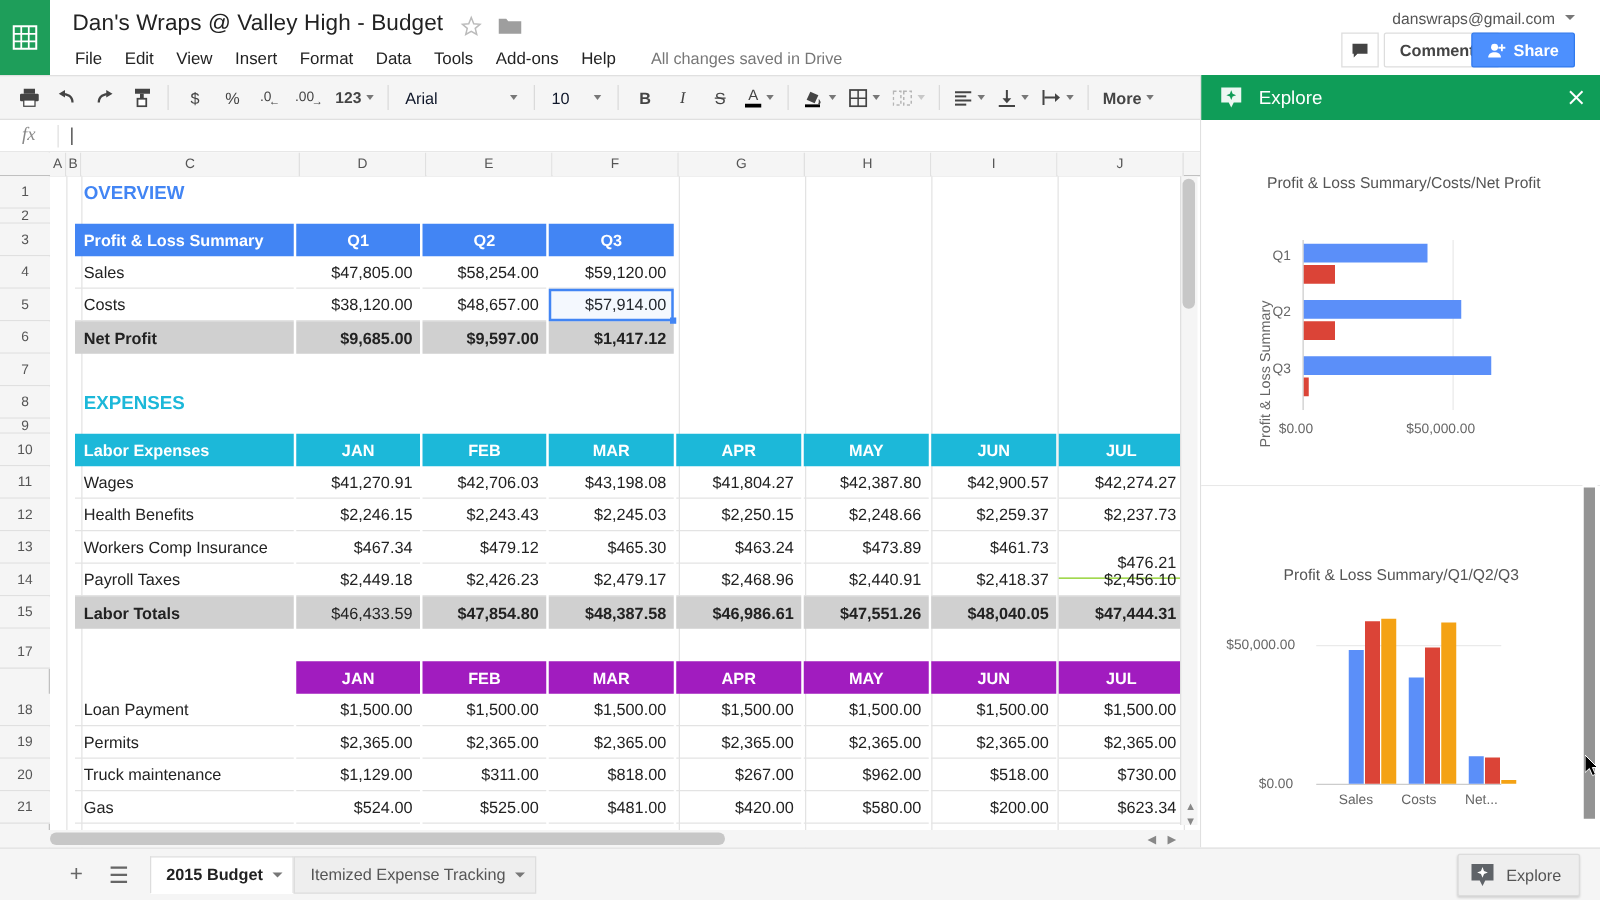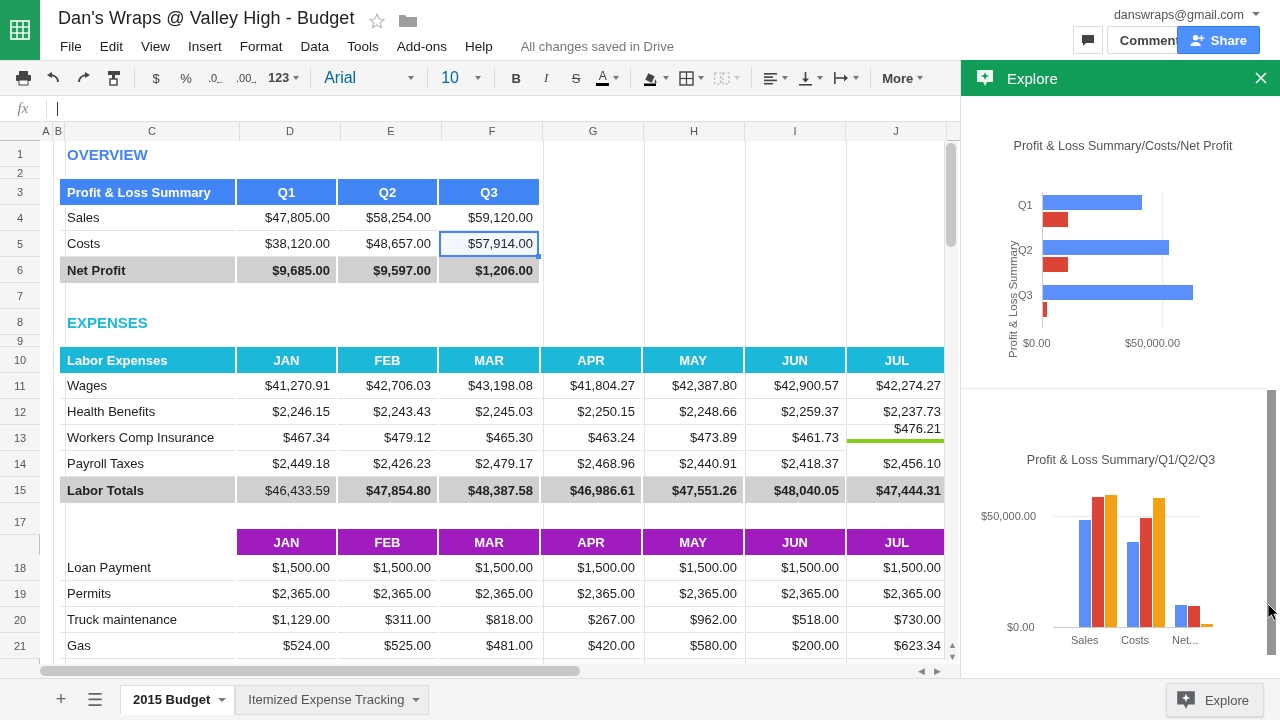--- a/index.html
+++ b/index.html
@@ -54,21 +54,21 @@
   }
   .tb-item { height:26px; min-width:26px; display:flex; align-items:center; justify-content:center;
      margin:0 2px; cursor:pointer; color:#444; font-size:13px; border-radius:2px; padding:0 3px;}
   .tb-sep { width:1px; height:20px; background:#dadada; margin:0 6px; }
   .tb-caret { width:0;height:0;border-left:3.5px solid transparent;border-right:3.5px solid transparent;
     border-top:4px solid #777; margin-left:4px;}
   .tb-box { height:24px; border:1px solid transparent; display:flex; align-items:center;
     justify-content:space-between; padding:0 6px; cursor:pointer; }
   .font-box { width:104px; }
   .size-box { width:54px; }
-  .tb-label { font-size:16px; color:#0369a1; }
+  .tb-label { font-size:13px; color:#0f172a; }
   
   .formulabar {
     position:absolute; left:0; top:96px; width:960px; height:26px;
     background:#fff; border-bottom:1px solid #e0e0e0; display:flex; align-items:center;
   }
   .fx { width:46px; text-align:center; font-family:"Liberation Serif",serif; font-style:italic;
      font-size:15px; color:#888; }
   .fx-divider { width:1px; height:18px; background:#e0e0e0;}
   .fx-caret { width:1px; height:14px; background:#333; margin-left:10px; }
   
@@ -388,21 +388,21 @@
     <div class="cell l" style="left:20px;top:90px;width:175px;height:26px;border-bottom:1px solid #e3e3e3">Costs</div>
     <div class="cell r" style="left:197px;top:90px;width:99px;height:26px;border-bottom:1px solid #e3e3e3">$38,120.00</div>
     <div class="cell r" style="left:298px;top:90px;width:99px;height:26px;border-bottom:1px solid #e3e3e3">$48,657.00</div>
     <div class="cell r" style="left:399px;top:90px;width:100px;height:26px;border-bottom:1px solid #e3e3e3">$57,914.00</div>
     <div class="sel-cell" style="left:399px;top:90px;width:100px;height:26px"></div>
     <div class="sel-handle" style="left:496px;top:113px"></div>
 
     <div class="cell l" style="left:20px;top:116px;width:175px;height:26px;background:#d0d0d0;font-weight:bold">Net Profit</div>
     <div class="cell r" style="left:197px;top:116px;width:99px;height:26px;background:#d0d0d0;font-weight:bold">$9,685.00</div>
     <div class="cell r" style="left:298px;top:116px;width:99px;height:26px;background:#d0d0d0;font-weight:bold">$9,597.00</div>
-    <div class="cell r" style="left:399px;top:116px;width:100px;height:26px;background:#d0d0d0;font-weight:bold">$1,206.00</div>
+    <div class="cell r" style="left:399px;top:116px;width:100px;height:26px;background:#d0d0d0;font-weight:bold">$1,417.12</div>
 
     <div class="cell l" style="left:20px;top:168px;width:200px;height:26px;color:#1cb8d9;font-weight:bold;font-size:15px">EXPENSES</div>
 
     <div class="cell l" style="left:20px;top:206px;width:175px;height:26px;background:#1cb8d9;color:#fff;font-weight:bold">Labor Expenses</div>
     <div class="cell c" style="left:197px;top:206px;width:99px;height:26px;background:#1cb8d9;color:#fff;font-weight:bold">JAN</div>
     <div class="cell c" style="left:298px;top:206px;width:99px;height:26px;background:#1cb8d9;color:#fff;font-weight:bold">FEB</div>
     <div class="cell c" style="left:399px;top:206px;width:100px;height:26px;background:#1cb8d9;color:#fff;font-weight:bold">MAR</div>
     <div class="cell c" style="left:501px;top:206px;width:100px;height:26px;background:#1cb8d9;color:#fff;font-weight:bold">APR</div>
     <div class="cell c" style="left:603px;top:206px;width:100px;height:26px;background:#1cb8d9;color:#fff;font-weight:bold">MAY</div>
     <div class="cell c" style="left:705px;top:206px;width:100px;height:26px;background:#1cb8d9;color:#fff;font-weight:bold">JUN</div>
@@ -426,21 +426,21 @@
     <div class="cell r" style="left:705px;top:258px;width:100px;height:26px;border-bottom:1px solid #e3e3e3">$2,259.37</div>
     <div class="cell r" style="left:807px;top:258px;width:100px;height:26px;border-bottom:1px solid #e3e3e3">$2,237.73</div>
 
     <div class="cell l" style="left:20px;top:284px;width:175px;height:26px;border-bottom:1px solid #e3e3e3">Workers Comp Insurance</div>
     <div class="cell r" style="left:197px;top:284px;width:99px;height:26px;border-bottom:1px solid #e3e3e3">$467.34</div>
     <div class="cell r" style="left:298px;top:284px;width:99px;height:26px;border-bottom:1px solid #e3e3e3">$479.12</div>
     <div class="cell r" style="left:399px;top:284px;width:100px;height:26px;border-bottom:1px solid #e3e3e3">$465.30</div>
     <div class="cell r" style="left:501px;top:284px;width:100px;height:26px;border-bottom:1px solid #e3e3e3">$463.24</div>
     <div class="cell r" style="left:603px;top:284px;width:100px;height:26px;border-bottom:1px solid #e3e3e3">$473.89</div>
     <div class="cell r" style="left:705px;top:284px;width:100px;height:26px;border-bottom:1px solid #e3e3e3">$461.73</div>
-    <div class="cell r" style="left:807px;top:276px;width:100px;height:26px;border-bottom:4px solid #84cc16">$476.21</div>
+    <div class="cell r" style="left:807px;top:296px;width:100px;height:26px;border-bottom:1px solid #84cc16">$476.21</div>
 
     <div class="cell l" style="left:20px;top:310px;width:175px;height:26px;border-bottom:1px solid #e3e3e3">Payroll Taxes</div>
     <div class="cell r" style="left:197px;top:310px;width:99px;height:26px;border-bottom:1px solid #e3e3e3">$2,449.18</div>
     <div class="cell r" style="left:298px;top:310px;width:99px;height:26px;border-bottom:1px solid #e3e3e3">$2,426.23</div>
     <div class="cell r" style="left:399px;top:310px;width:100px;height:26px;border-bottom:1px solid #e3e3e3">$2,479.17</div>
     <div class="cell r" style="left:501px;top:310px;width:100px;height:26px;border-bottom:1px solid #e3e3e3">$2,468.96</div>
     <div class="cell r" style="left:603px;top:310px;width:100px;height:26px;border-bottom:1px solid #e3e3e3">$2,440.91</div>
     <div class="cell r" style="left:705px;top:310px;width:100px;height:26px;border-bottom:1px solid #e3e3e3">$2,418.37</div>
     <div class="cell r" style="left:807px;top:310px;width:100px;height:26px;border-bottom:1px solid #e3e3e3">$2,456.10</div>
 

